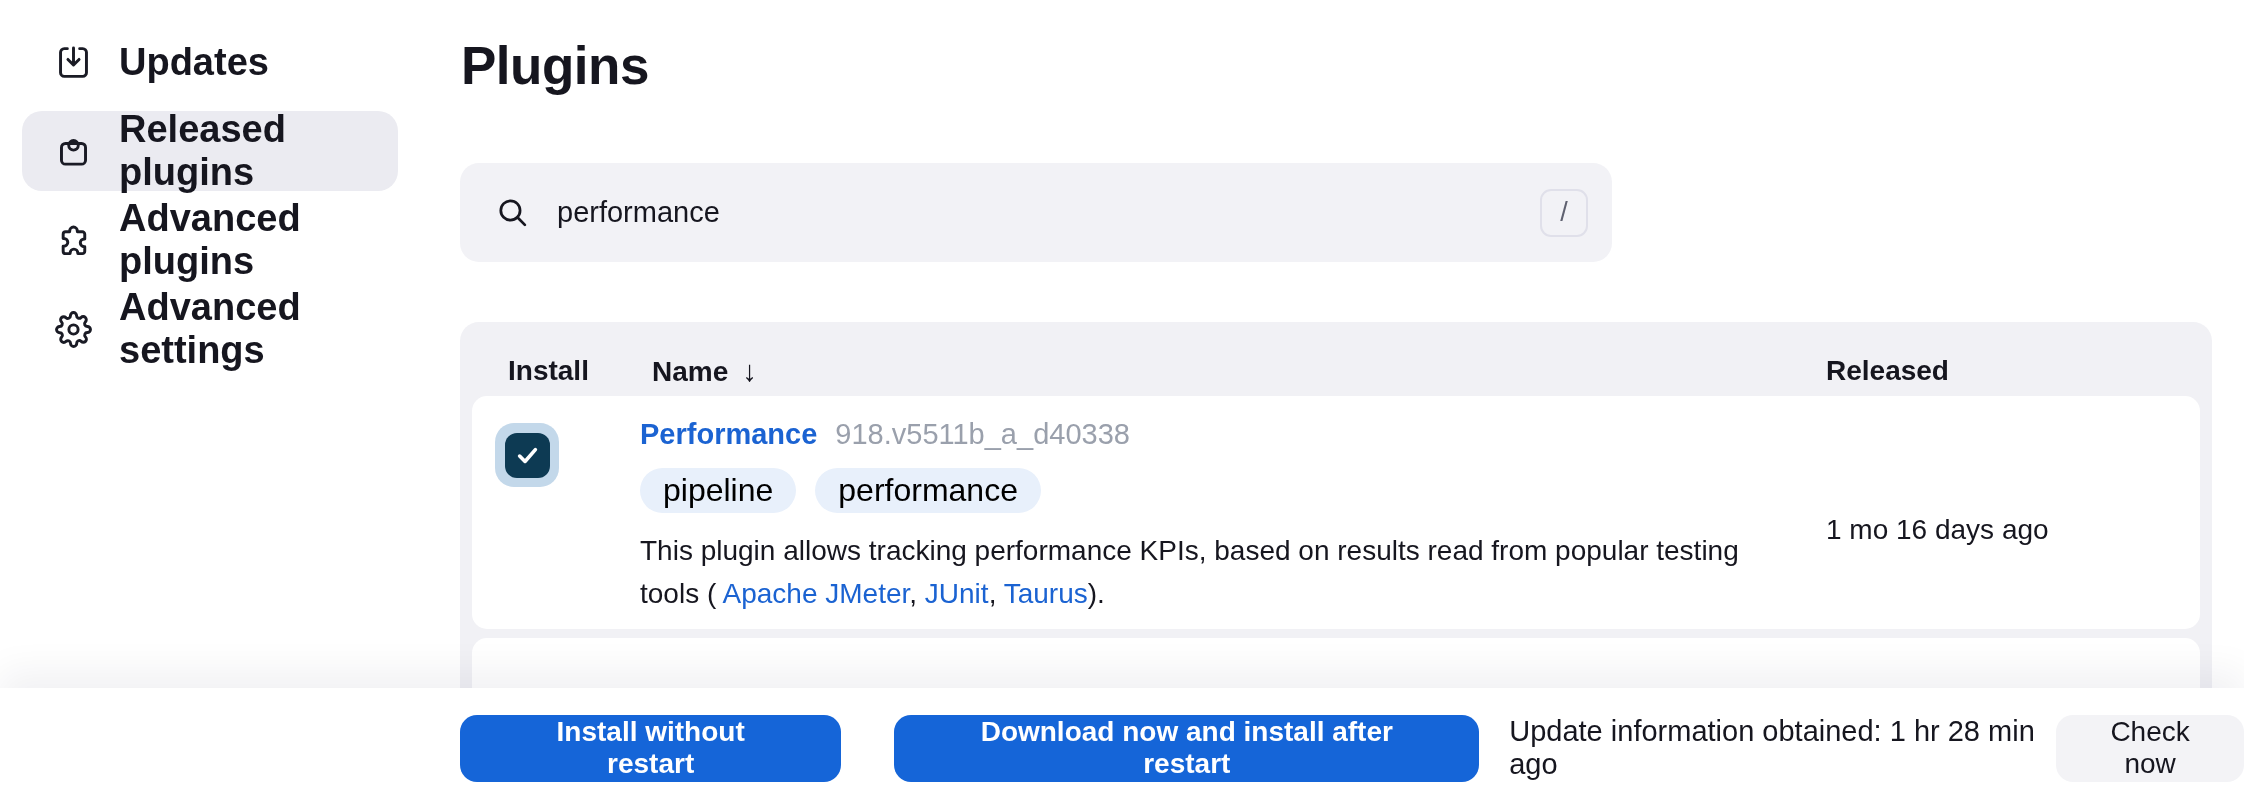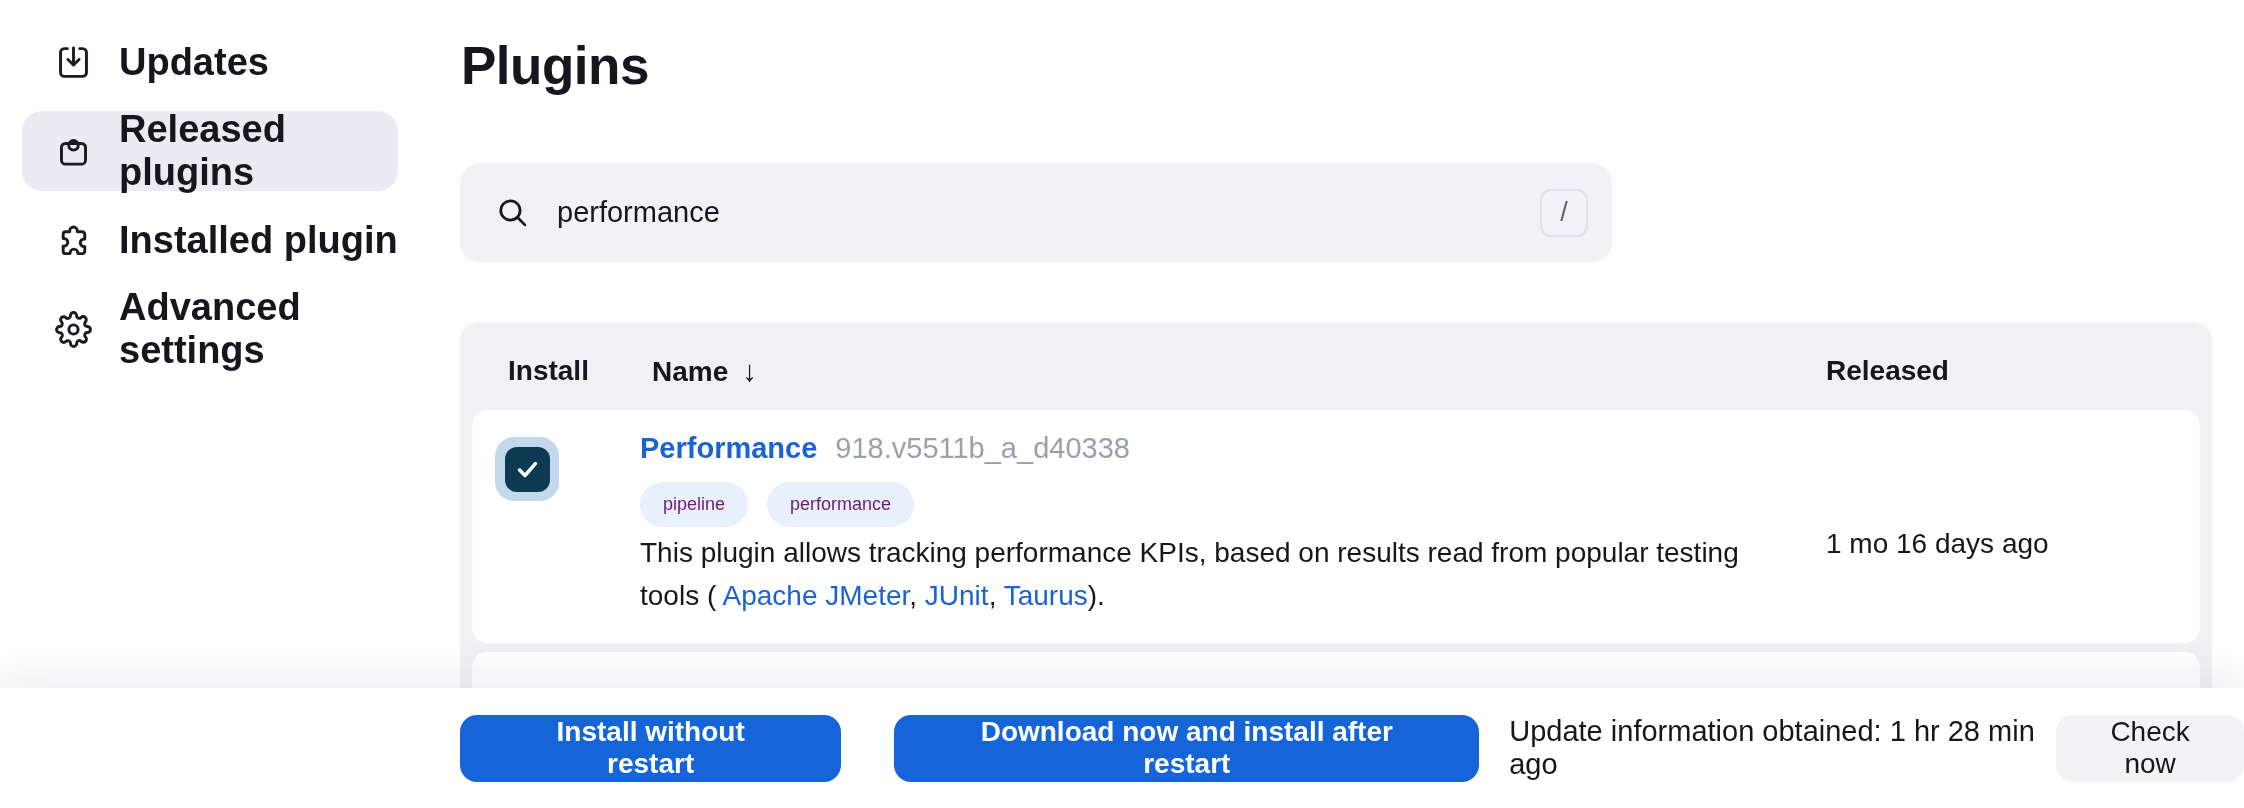--- a/index.html
+++ b/index.html
@@ -52,21 +52,21 @@
     width: 48px; height: 48px; border: 2px solid #e0e0ea; border-radius: 11px;
     color: #5f6170; font-size: 27px;
     display: flex; align-items: center; justify-content: center;
   }
 
   
   .plugin-table {
     position: absolute; left: 460px; top: 322px; width: 1752px; height: 486px;
     background: #f1f1f5; border-radius: 19px 19px 0 0;
   }
-  .table-header { position: relative; height: 88px; font-size: 28px; font-weight: 600; color: #16161f; }
+  .table-header { position: relative; height: 74px; font-size: 28px; font-weight: 600; color: #16161f; }
   .col-install  { position: absolute; left: 48px;  top: 33px; }
   .col-name     { position: absolute; left: 192px; top: 33px; display: flex; gap: 14px; align-items: center; cursor: pointer; }
   .sort-arrow   { font-weight: 400; font-size: 29px; }
   .col-released { position: absolute; left: 1366px; top: 33px; }
 
   .row-card {
     position: relative; margin: 0 12px;
     background: #ffffff; border-radius: 15px; height: 233px;
   }
   .row-card.partial { margin-top: 9px; height: 140px; }
@@ -83,27 +83,27 @@
   .checkbox svg { width: 27px; height: 27px; stroke: #ffffff; stroke-width: 3.2; fill: none; stroke-linecap: round; stroke-linejoin: round; }
 
   .name-cell { position: absolute; left: 168px; top: 22px; width: 1120px; }
   .title-line { display: flex; align-items: baseline; gap: 18px; }
   .plugin-link { color: #1b63d2; font-size: 29px; font-weight: 600; text-decoration: none; cursor: pointer; }
   .plugin-version { color: #9aa0ac; font-size: 29px; font-weight: 400; }
 
   .tags { display: flex; gap: 19px; margin-top: 17px; }
   .tag {
     height: 45px; padding: 0 23px; border-radius: 23px;
-    background: #e8f0fb; color: #701a75;
-    font-size: 18px; font-weight: 500;
+    background: #e8f0fb; color: #000000;
+    font-size: 32px; font-weight: 500;
     display: flex; align-items: center; cursor: pointer;
   }
 
   .description {
-    margin-top: 4px; width: 1100px;
+    margin-top: 16px; width: 1100px;
     font-size: 28px; line-height: 43px; font-weight: 500; color: #16161f;
     white-space: pre-wrap;
   }
   .desc-link { color: #1b63d2; text-decoration: none; cursor: pointer; }
 
   .released-cell { position: absolute; left: 1354px; top: 118px; font-size: 28px; font-weight: 500; }
 
   
   .footer {
     position: absolute; left: 0; top: 688px; width: 2244px; height: 120px;
@@ -141,21 +141,21 @@
     </span>
     <span>Released plugins</span>
   </div>
 
   <div class="nav-item">
     <span class="nav-icon">
       <svg viewBox="0 0 24 24">
         <path d="M9.5 5.8 a2.5 2.5 0 0 1 5 0 V6.3 h3.2 A1.6 1.6 0 0 1 19.3 7.9 V11 h-0.4 a2.5 2.5 0 0 0 0 5 h0.4 v2.9 a1.6 1.6 0 0 1 -1.6 1.6 h-2.9 v-0.4 a2.5 2.5 0 0 0 -5 0 v0.4 H6.9 A1.6 1.6 0 0 1 5.3 18.9 v-3.2 h0.5 a2.5 2.5 0 0 0 0 -5 h-0.5 V7.9 A1.6 1.6 0 0 1 6.9 6.3 h2.6 z"></path>
       </svg>
     </span>
-    <span>Installed plugin</span>
+    <span>Advanced plugins</span>
   </div>
 
   <div class="nav-item">
     <span class="nav-icon">
       <svg viewBox="0 0 24 24">
         <circle cx="12" cy="12" r="3"></circle>
         <path d="M19.4 15a1.65 1.65 0 0 0 .33 1.82l.06.06a2 2 0 0 1 0 2.83 2 2 0 0 1-2.83 0l-.06-.06a1.65 1.65 0 0 0-1.82-.33 1.65 1.65 0 0 0-1 1.51V21a2 2 0 0 1-2 2 2 2 0 0 1-2-2v-.09A1.65 1.65 0 0 0 9 19.4a1.65 1.65 0 0 0-1.82.33l-.06.06a2 2 0 0 1-2.83 0 2 2 0 0 1 0-2.83l.06-.06a1.65 1.65 0 0 0 .33-1.82 1.65 1.65 0 0 0-1.51-1H3a2 2 0 0 1-2-2 2 2 0 0 1 2-2h.09A1.65 1.65 0 0 0 4.6 9a1.65 1.65 0 0 0-.33-1.82l-.06-.06a2 2 0 0 1 0-2.83 2 2 0 0 1 2.83 0l.06.06a1.65 1.65 0 0 0 1.82.33H9a1.65 1.65 0 0 0 1-1.51V3a2 2 0 0 1 2-2 2 2 0 0 1 2 2v.09a1.65 1.65 0 0 0 1 1.51 1.65 1.65 0 0 0 1.82-.33l.06-.06a2 2 0 0 1 2.83 0 2 2 0 0 1 0 2.83l-.06.06a1.65 1.65 0 0 0-.33 1.82V9a1.65 1.65 0 0 0 1.51 1H21a2 2 0 0 1 2 2 2 2 0 0 1-2 2h-.09a1.65 1.65 0 0 0-1.51 1z"></path>
       </svg>
     </span>
     <span>Advanced settings</span>

